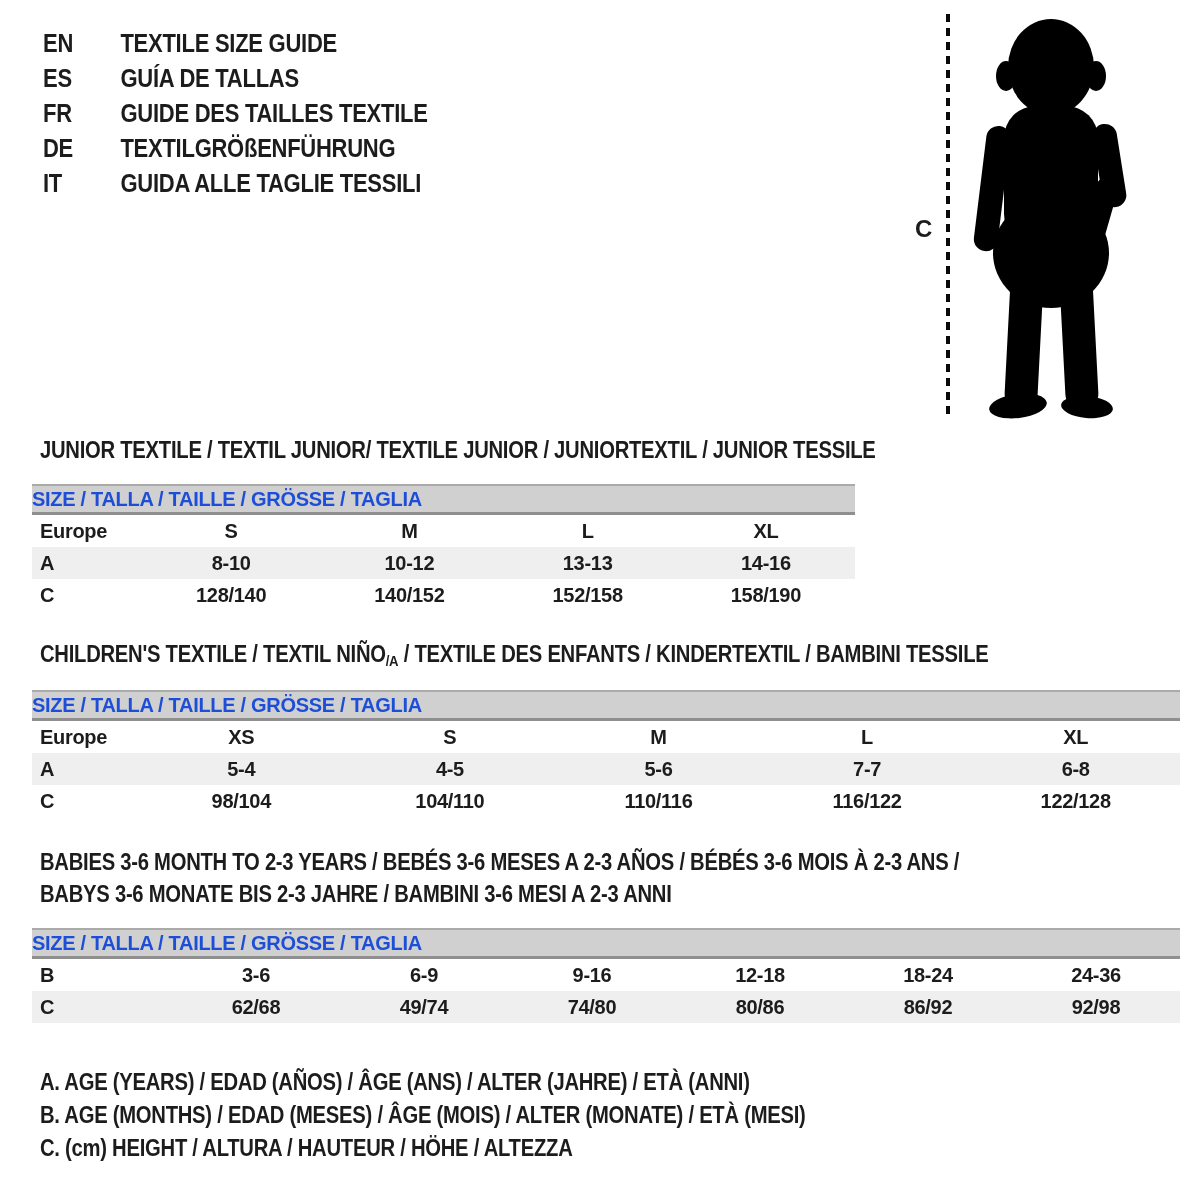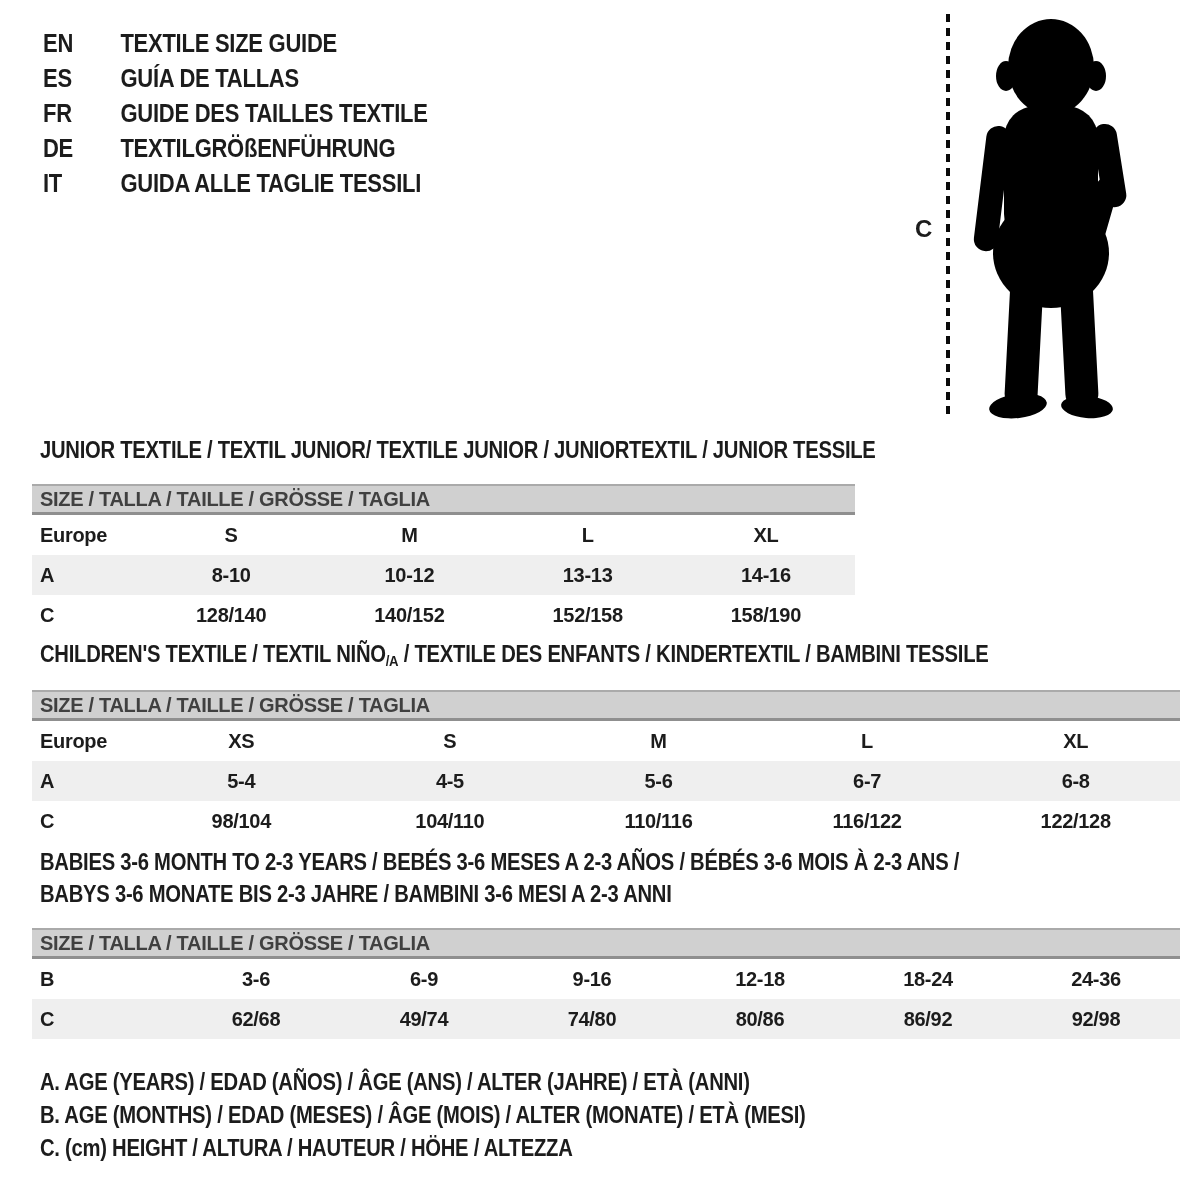--- a/index.html
+++ b/index.html
@@ -22,22 +22,22 @@
   .c-label{left:915px;top:215px;font-size:24px;}
   .baby-svg{left:958px;top:10px;}
 
   
   .sec-heading{font-size:23px;line-height:32px;}
   .sub{font-size:15px;vertical-align:-4px;}
 
   
   .size-table{position:absolute;}
   .tbar{height:26px;background:#d0d0d0;border-top:2px solid #aaaaaa;border-bottom:3px solid #8f8f8f;
-    padding-left:8px;font-size:20px;line-height:26px;color:#404040;letter-spacing:-0.3px;white-space:nowrap;}
-  .trow{display:flex;height:40px;align-items:center;font-size:20px;letter-spacing:-0.3px;}
+    font-size:20px;line-height:26px;color:#1d4ed8;letter-spacing:-0.3px;white-space:nowrap;}
+  .trow{display:flex;height:32px;align-items:center;font-size:20px;letter-spacing:-0.3px;}
   .trow.shaded{background:#efefef;}
   .tlbl{padding-left:8px;box-sizing:border-box;}
   .tcell{flex:1;text-align:center;}
   .w-junior{left:32px;width:823px;}
   .w-wide{left:32px;width:1148px;}
   .lbl-110{width:110px;}
   .lbl-105{width:105px;}
   .lbl-140{width:140px;}
 
   
@@ -136,21 +136,21 @@
     <div class="tcell">S</div>
     <div class="tcell">M</div>
     <div class="tcell">L</div>
     <div class="tcell">XL</div>
   </div>
   <div class="trow shaded">
     <div class="tlbl lbl-105">A</div>
     <div class="tcell">5-4</div>
     <div class="tcell">4-5</div>
     <div class="tcell">5-6</div>
-    <div class="tcell">6-7</div>
+    <div class="tcell">7-7</div>
     <div class="tcell">6-8</div>
   </div>
   <div class="trow">
     <div class="tlbl lbl-105">C</div>
     <div class="tcell">98/104</div>
     <div class="tcell">104/110</div>
     <div class="tcell">110/116</div>
     <div class="tcell">116/122</div>
     <div class="tcell">122/128</div>
   </div>

